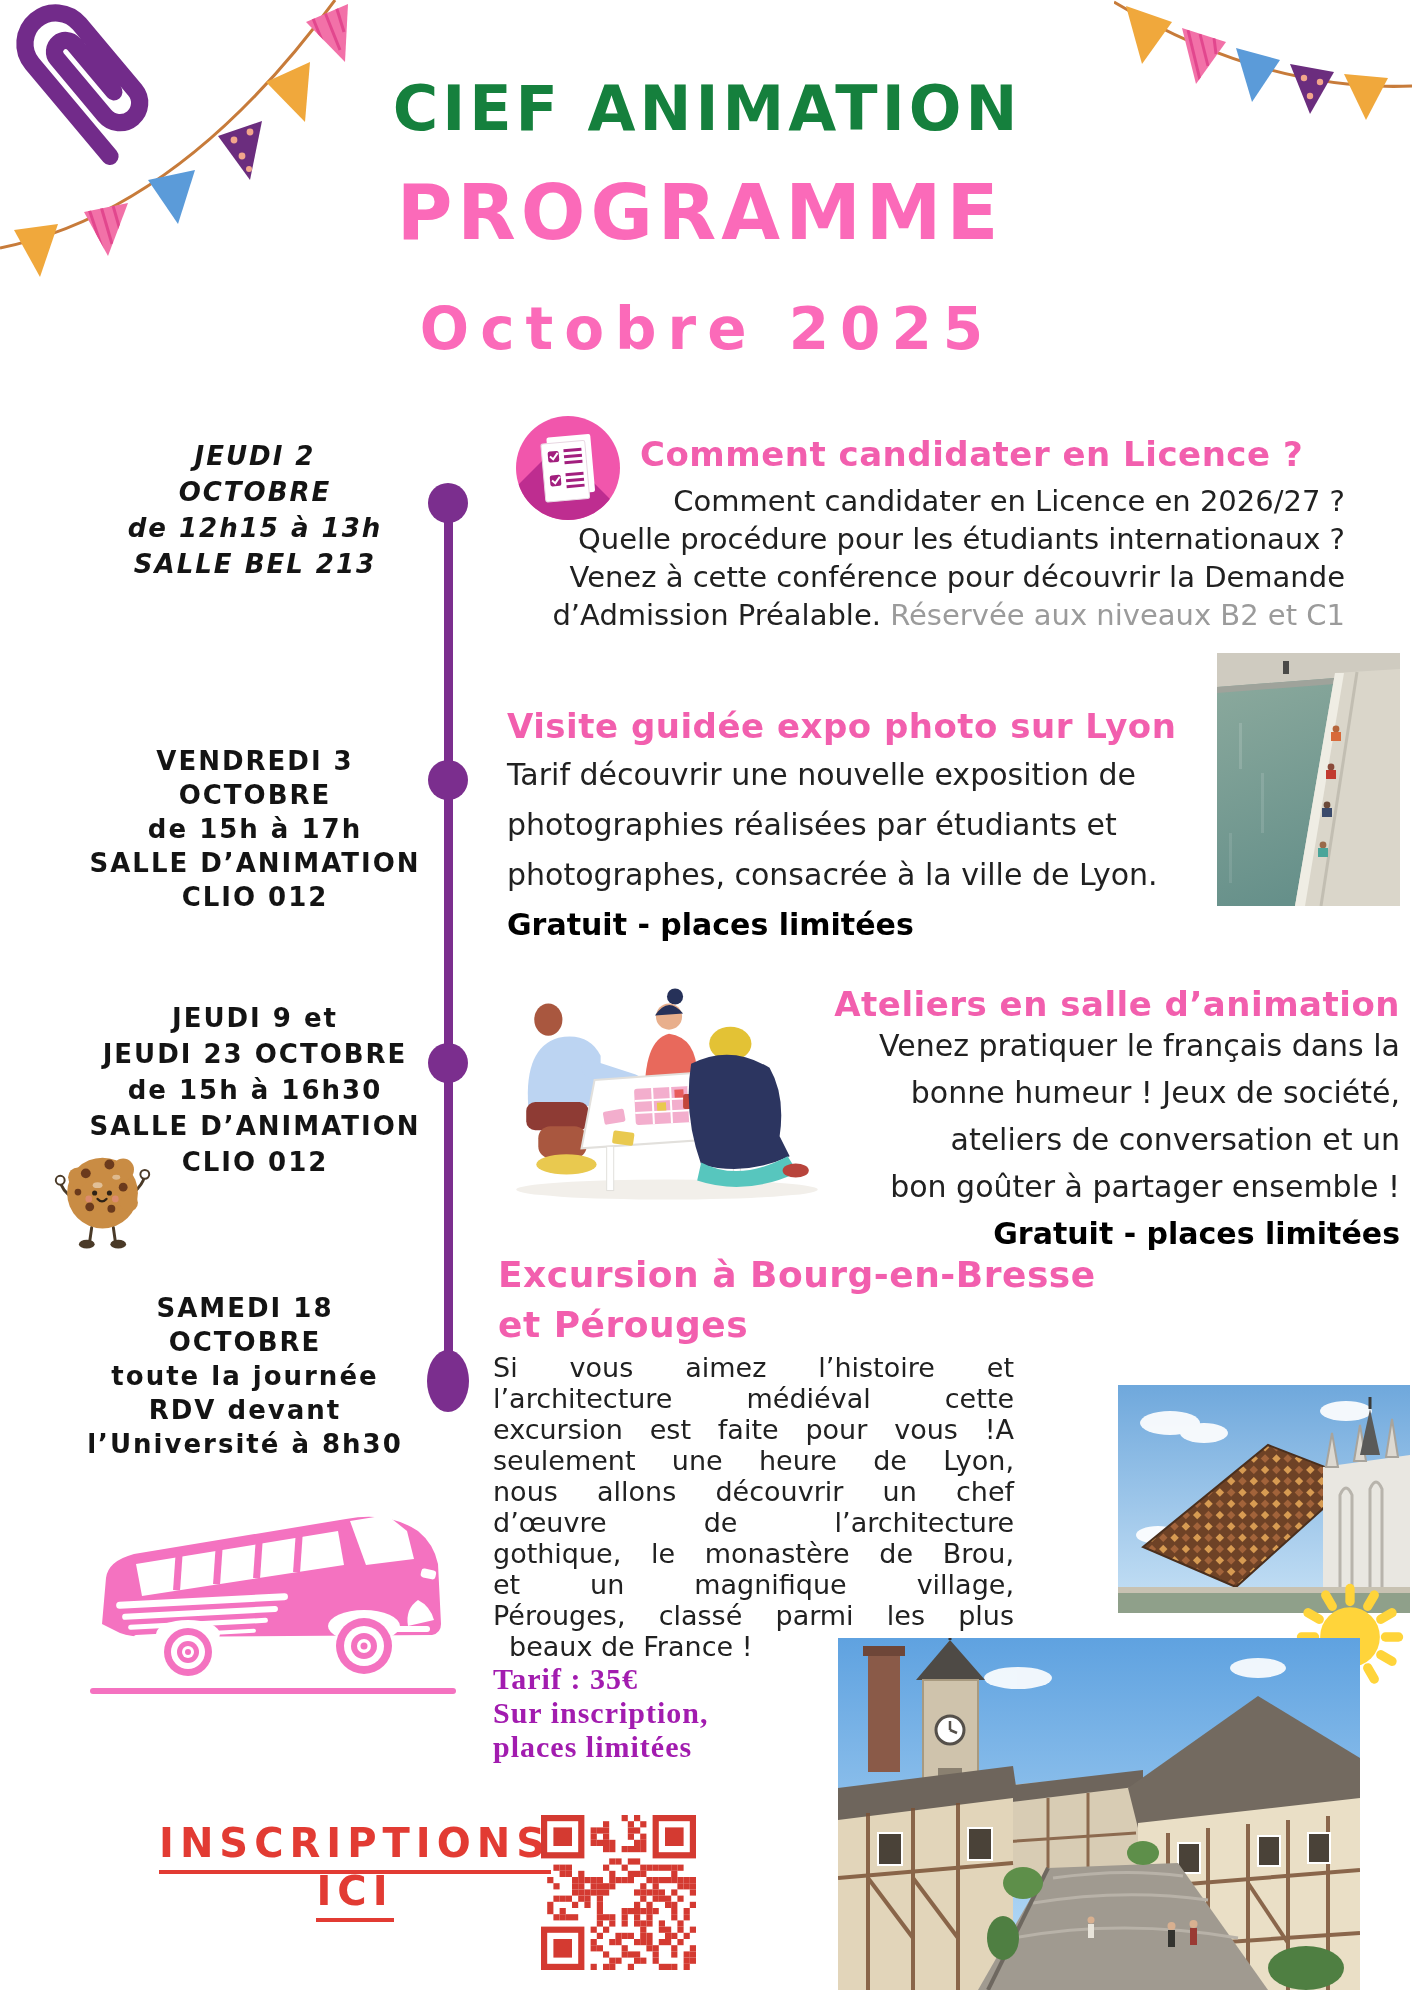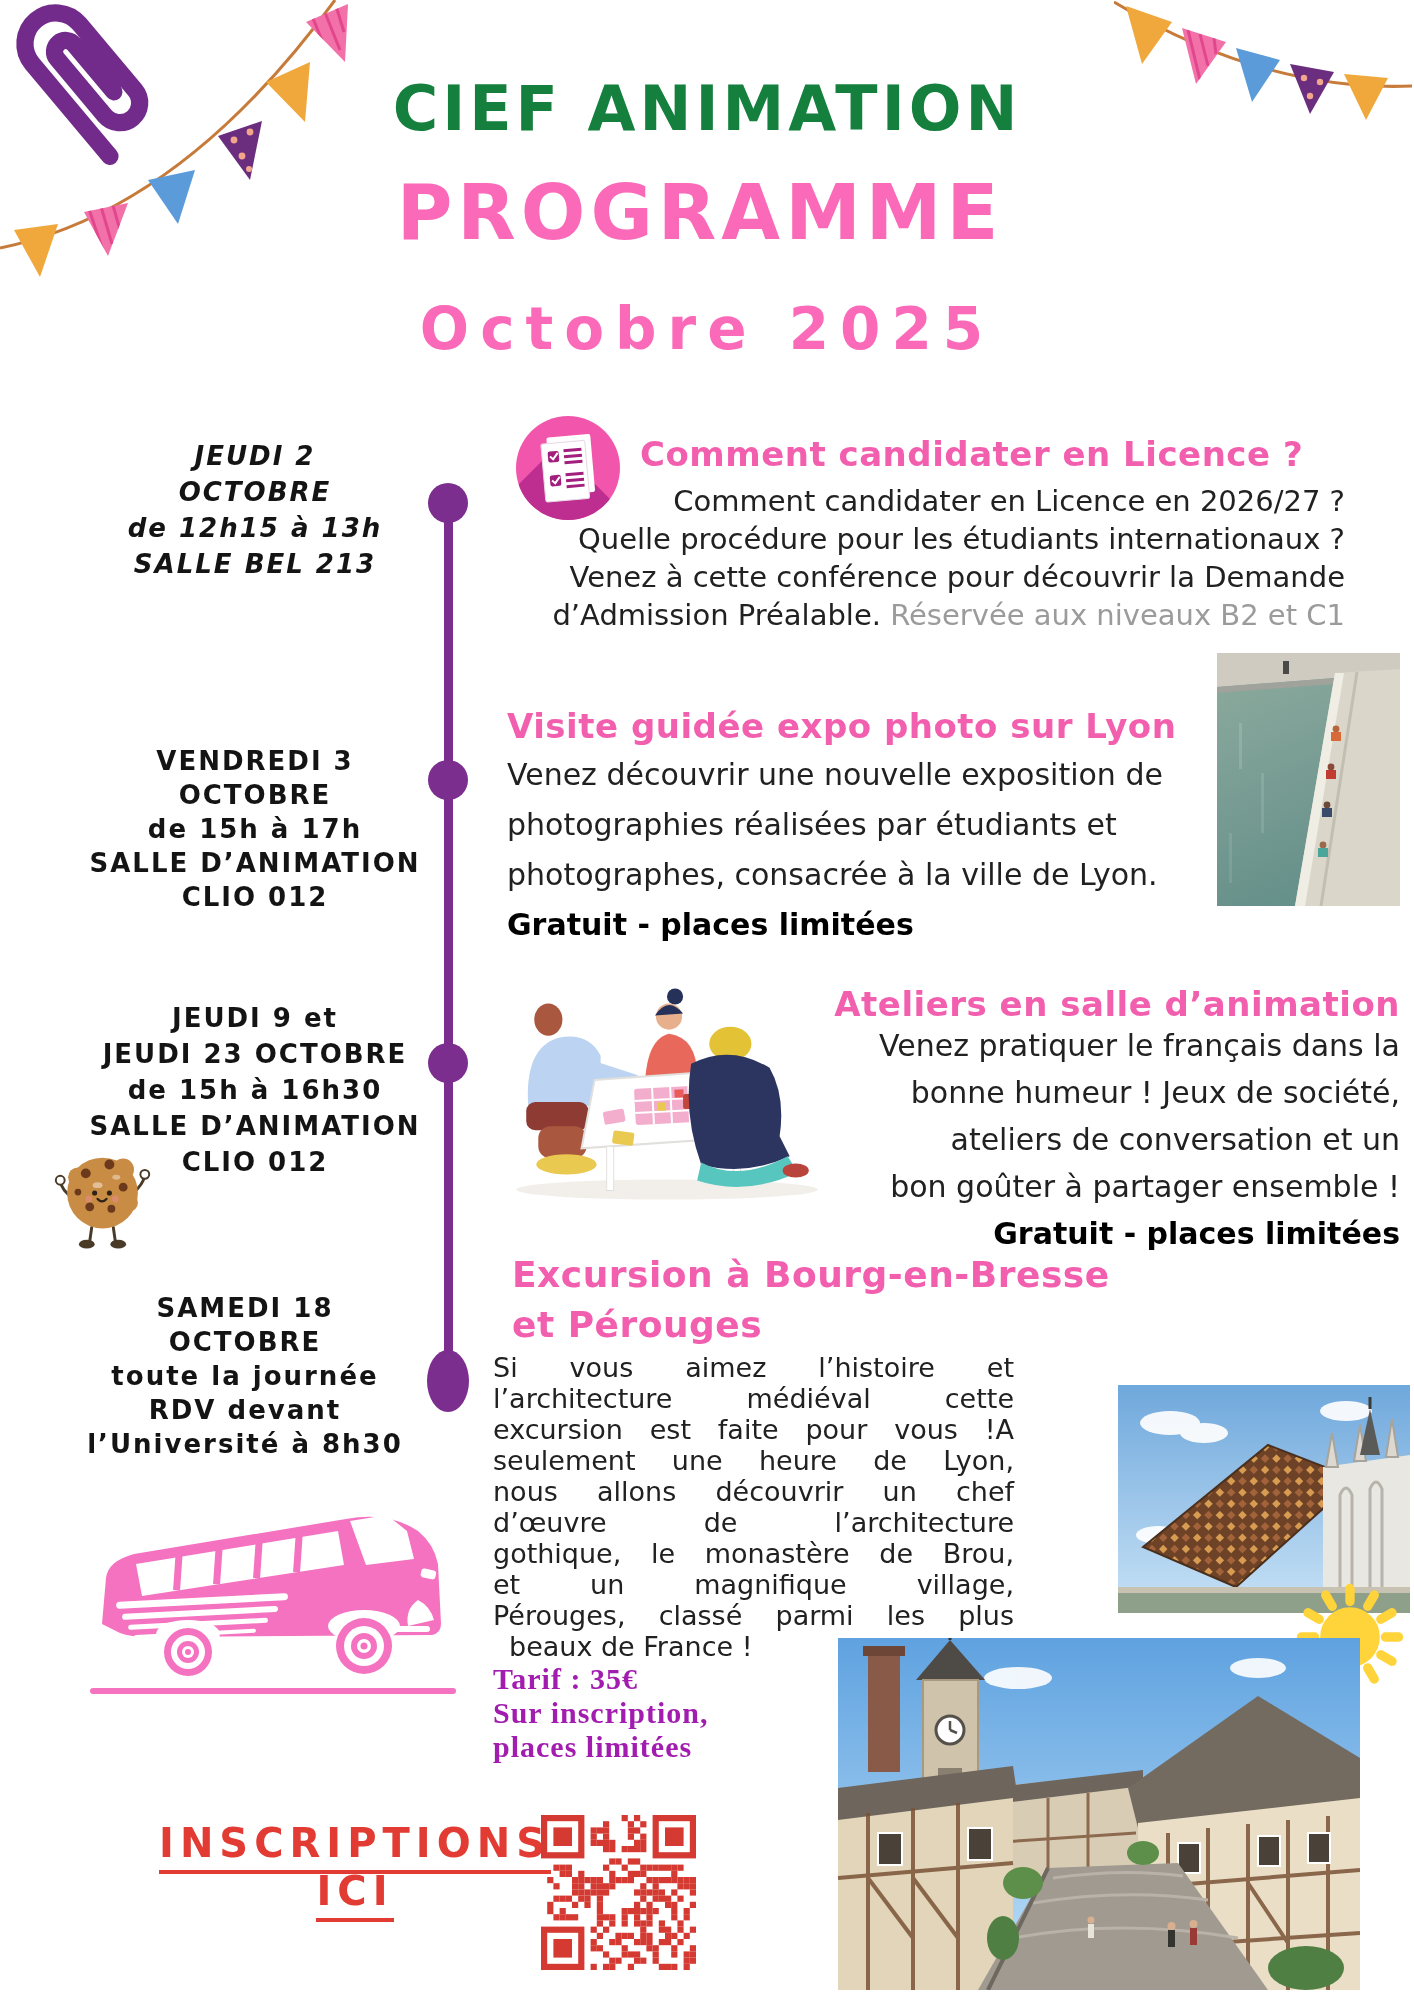--- a/index.html
+++ b/index.html
@@ -172,21 +172,21 @@
     <div>VENDREDI 3</div>
     <div>OCTOBRE</div>
     <div>de 15h à 17h</div>
     <div>SALLE D’ANIMATION</div>
     <div>CLIO 012</div>
   </div>
 
   <div class="abs event-title" style="left:507px;top:706px;">Visite guidée expo photo sur Lyon</div>
 
   <div class="abs body-block e2-body">
-    <div>Venez découvrir une nouvelle exposition de</div>
+    <div>Tarif découvrir une nouvelle exposition de</div>
     <div>photographies réalisées par étudiants et</div>
     <div>photographes, consacrée à la ville de Lyon.</div>
     <div class="note-line">Gratuit - places limitées</div>
   </div>
 
   <svg class="abs" style="left:1217px;top:653px;" width="183" height="253" viewBox="0 0 183 253" preserveAspectRatio="none">
     <defs>
       <linearGradient id="wgrad" x1="0" y1="0" x2="0.3" y2="1">
         <stop offset="0" stop-color="#8FAC9F"></stop>
           <stop offset="1" stop-color="#66908A"></stop>
@@ -308,21 +308,21 @@
   </div>
 
   <div class="abs date-block" style="left:55px;top:1291px;line-height:34px;">
     <div>SAMEDI 18</div>
     <div>OCTOBRE</div>
     <div>toute la journée</div>
     <div>RDV devant</div>
     <div>l’Université à 8h30</div>
   </div>
 
-  <div class="abs event-title" style="left:512px;top:1250px;font-size:36px;line-height:50px;">
+  <div class="abs event-title" style="left:498px;top:1250px;font-size:36px;line-height:50px;">
     <div>Excursion à Bourg-en-Bresse</div>
     <div>et Pérouges</div>
   </div>
 
   <div class="abs e4-body">
     <div class="jline">Si vous aimez l’histoire et</div>
     <div class="jline">l’architecture médiéval cette</div>
     <div class="jline">excursion est faite pour vous !A</div>
     <div class="jline">seulement une heure de Lyon,</div>
     <div class="jline">nous allons découvrir un chef</div>

